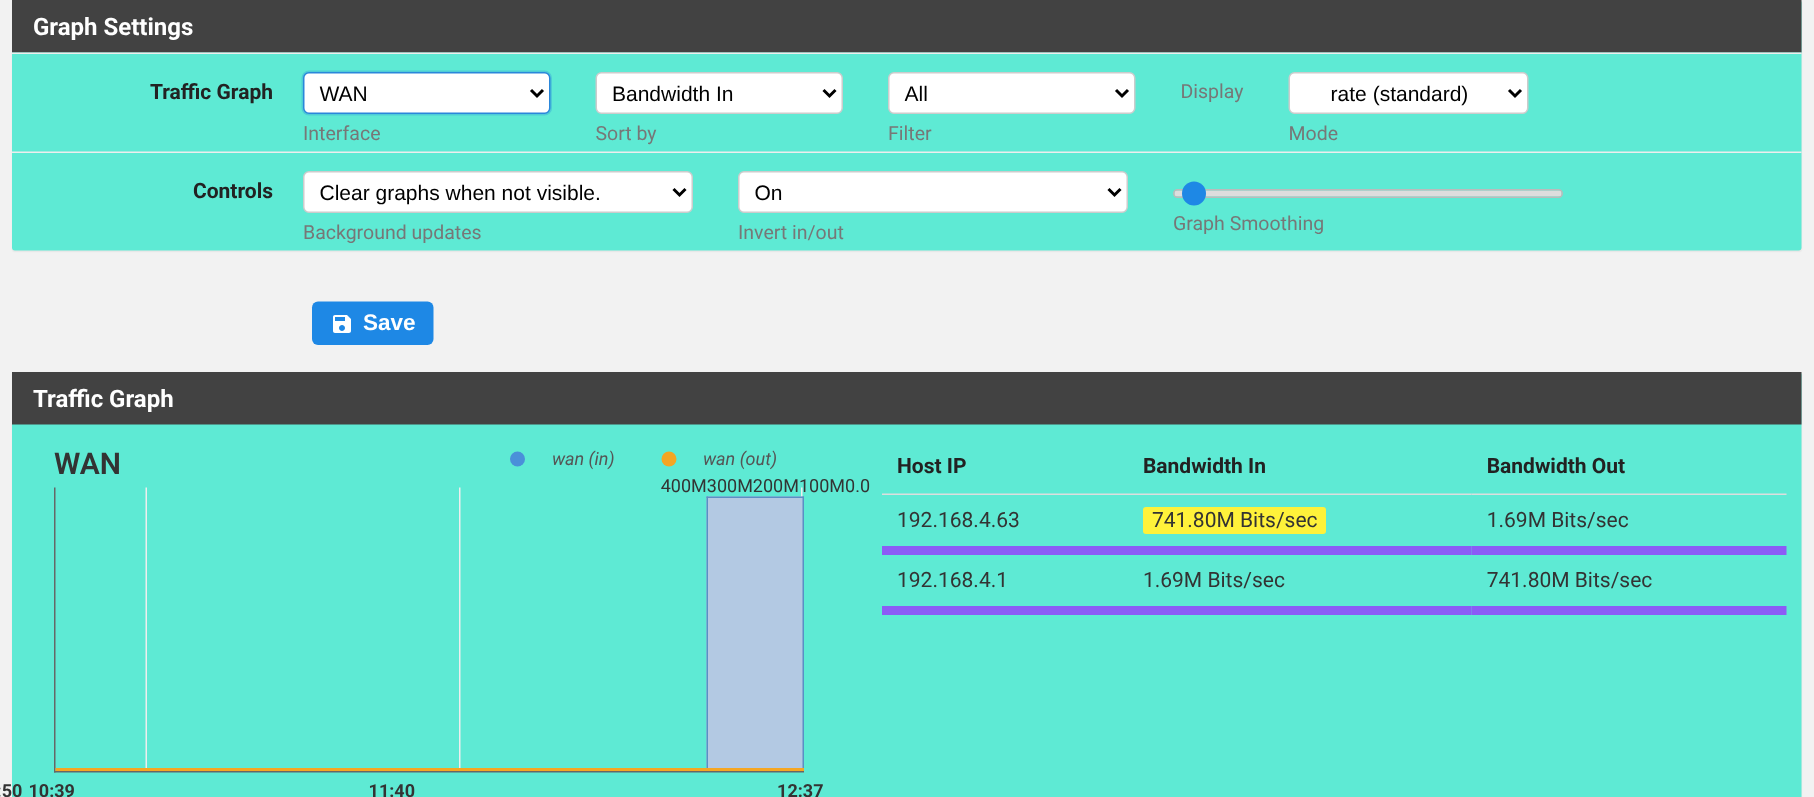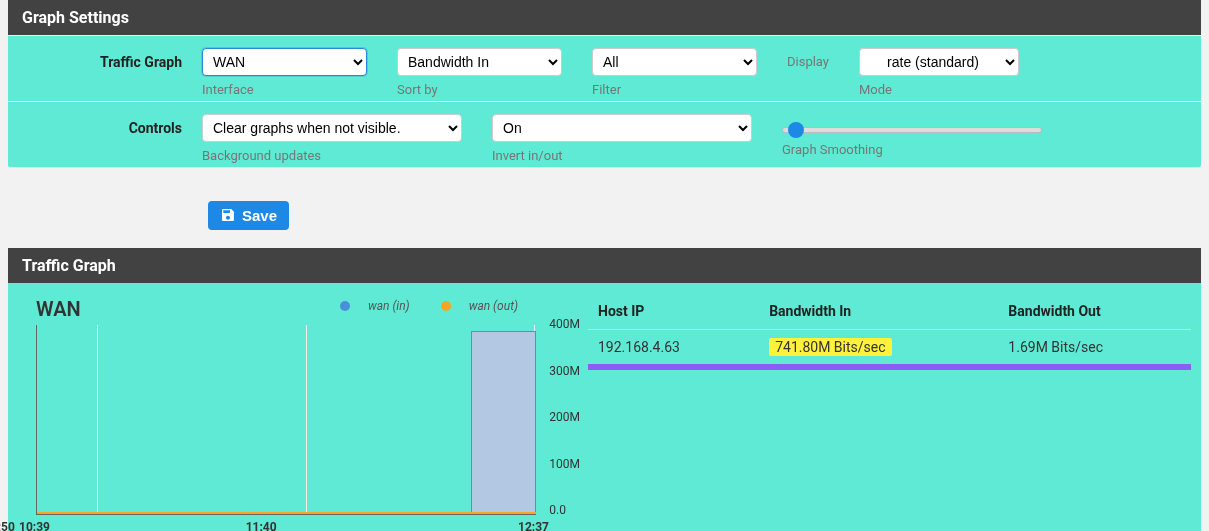--- a/index.html
+++ b/index.html
@@ -99,21 +99,21 @@
   .btn-save {
     background: #1e88e5;
     color: #fff;
     border: none;
     border-radius: 4px;
     padding: 6px 12px;
     font-size: 15px;
     font-weight: 600;
     cursor: pointer;
     display: inline-flex;
-    align-items: flex-start;
+    align-items: flex-end;
     gap: 6px;
   }
   .btn-save svg { width: 16px; height: 16px; fill: #fff; }
 
   .graph-body {
     display: flex;
     padding: 14px 10px 18px 10px;
     gap: 10px;
   }
   .graph-left { width: 560px; position: relative; }
@@ -145,21 +145,21 @@
   }
   .grid-v {
     position: absolute; top:0; bottom:0; width:1px; background:#eee;
   }
   .y-labels {
     position: absolute;
     right: -44px;
     top: -8px;
     height: 200px;
     display: flex;
-    flex-direction: column;
+    flex-direction: row;
     justify-content: space-between;
     font-size: 12px;
     color: #333;
     text-align: left;
   }
   .x-labels {
     position: absolute;
     bottom: -20px;
     left: -18px;
     width: 530px;
@@ -331,17 +331,22 @@
             <th>Bandwidth In</th>
             <th>Bandwidth Out</th>
           </tr>
         </thead>
         <tbody id="bw-rows">
             <tr>
               <td>192.168.4.63</td>
               <td><span class="hl">741.80M Bits/sec</span></td>
               <td>1.69M Bits/sec</td>
             </tr>
+            <tr>
+              <td>192.168.4.1</td>
+              <td>1.69M Bits/sec</td>
+              <td>741.80M Bits/sec</td>
+            </tr>
           </tbody>
       </table>
     </div>
   </div>
 </div>
 
 </body></html>

